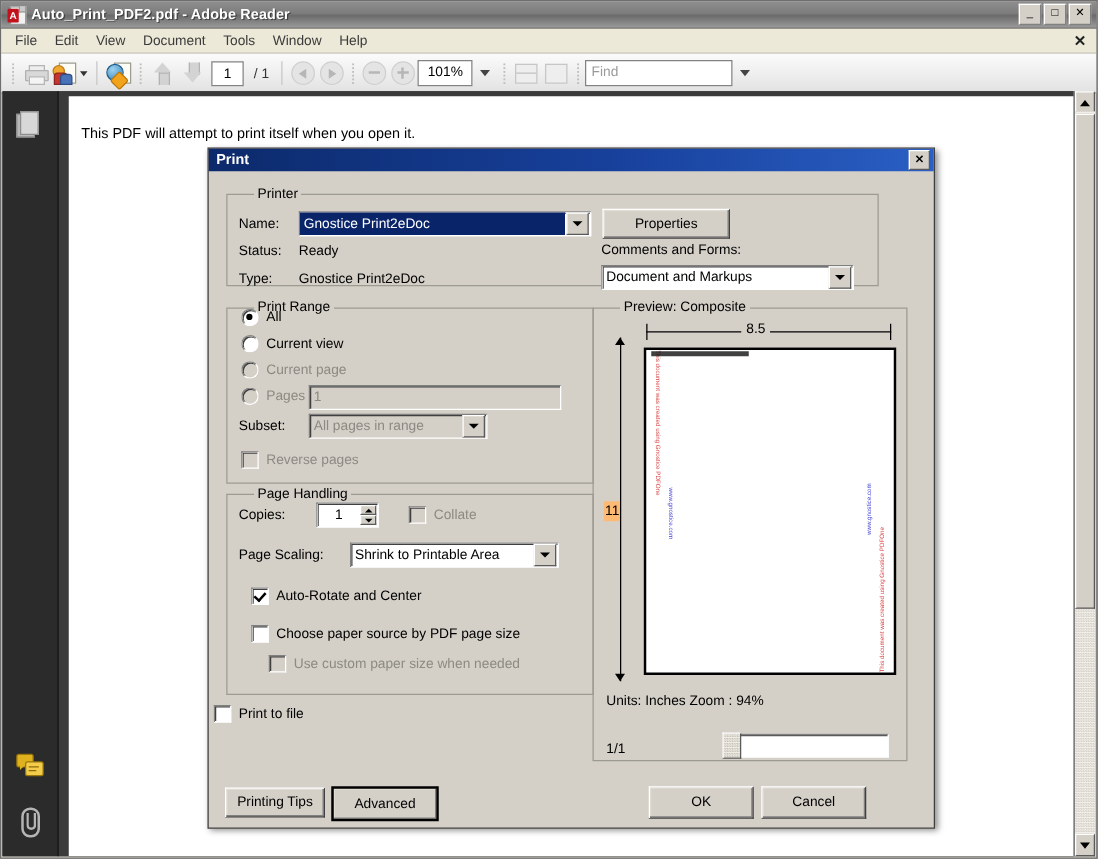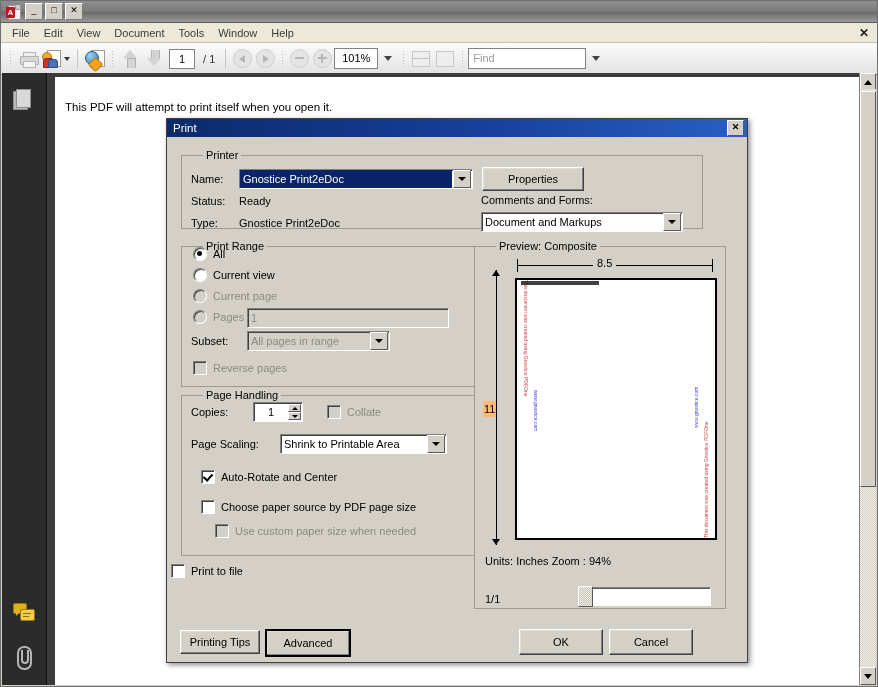--- a/index.html
+++ b/index.html
@@ -133,21 +133,21 @@
   .vs-track{position:absolute;left:0;right:0;top:16px;bottom:16px;
             background:repeating-conic-gradient(#d4d0c8 0% 25%,#f1efe8 0% 50%) 0 0/2px 2px;}
   .vs-thumb{position:absolute;left:0;right:0;top:2px;height:68%;background:#d4d0c8;
             border:1px solid;border-color:#ffffff #5a5a5a #5a5a5a #ffffff;}
 
   
   .dialog{position:absolute;left:165px;top:117px;width:580px;height:543px;
           background:#d4d0c8;border:1px solid #404040;box-shadow:2px 2px 5px rgba(0,0,0,.45);}
   .dlg-title{height:18px;background:linear-gradient(to right,#0c2a6b 0%,#17409b 55%,#2a5fc4 100%);
              display:flex;align-items:center;padding:0 3px 0 6px;}
-  .dlg-title span{color:#fff;font-weight:normal;font-size:11.5px;flex:1;}
+  .dlg-title span{color:#fff;font-weight:bold;font-size:11.5px;flex:1;}
   .dlg-x{width:15px;height:14px;background:#d4d0c8;border:1px solid;
          border-color:#ffffff #5a5a5a #5a5a5a #ffffff;font-size:9px;line-height:12px;text-align:center;font-weight:bold;}
   .dlg-body{position:absolute;left:0;right:0;top:18px;bottom:0;}
 
   fieldset{position:absolute;margin:0;padding:0;border:1px solid #9c9a91;
            border-top-color:#9c9a91;background:transparent;}
   fieldset legend{font-size:11px;padding:0 3px;color:#000;margin-left:21px;}
 
   .lbl{font-size:11px;color:#000;}
   .dis{color:#8c8a82;}
@@ -210,20 +210,21 @@
 <body>
 
 <div class="app">
 
   <div class="titlebar">
     <div class="tb-icon">
       <div class="pg"></div>
         <div class="fold"></div>
         <div class="a">A</div>
     </div>
+    <div class="title-text">Auto_Print_PDF2.pdf - Adobe Reader</div>
     <div class="wbtns">
       <div class="wbtn">_</div>
       <div class="wbtn">□</div>
       <div class="wbtn">✕</div>
     </div>
   </div>
 
   <div class="menubar">
     <div class="mi">File</div>
     <div class="mi">Edit</div>

